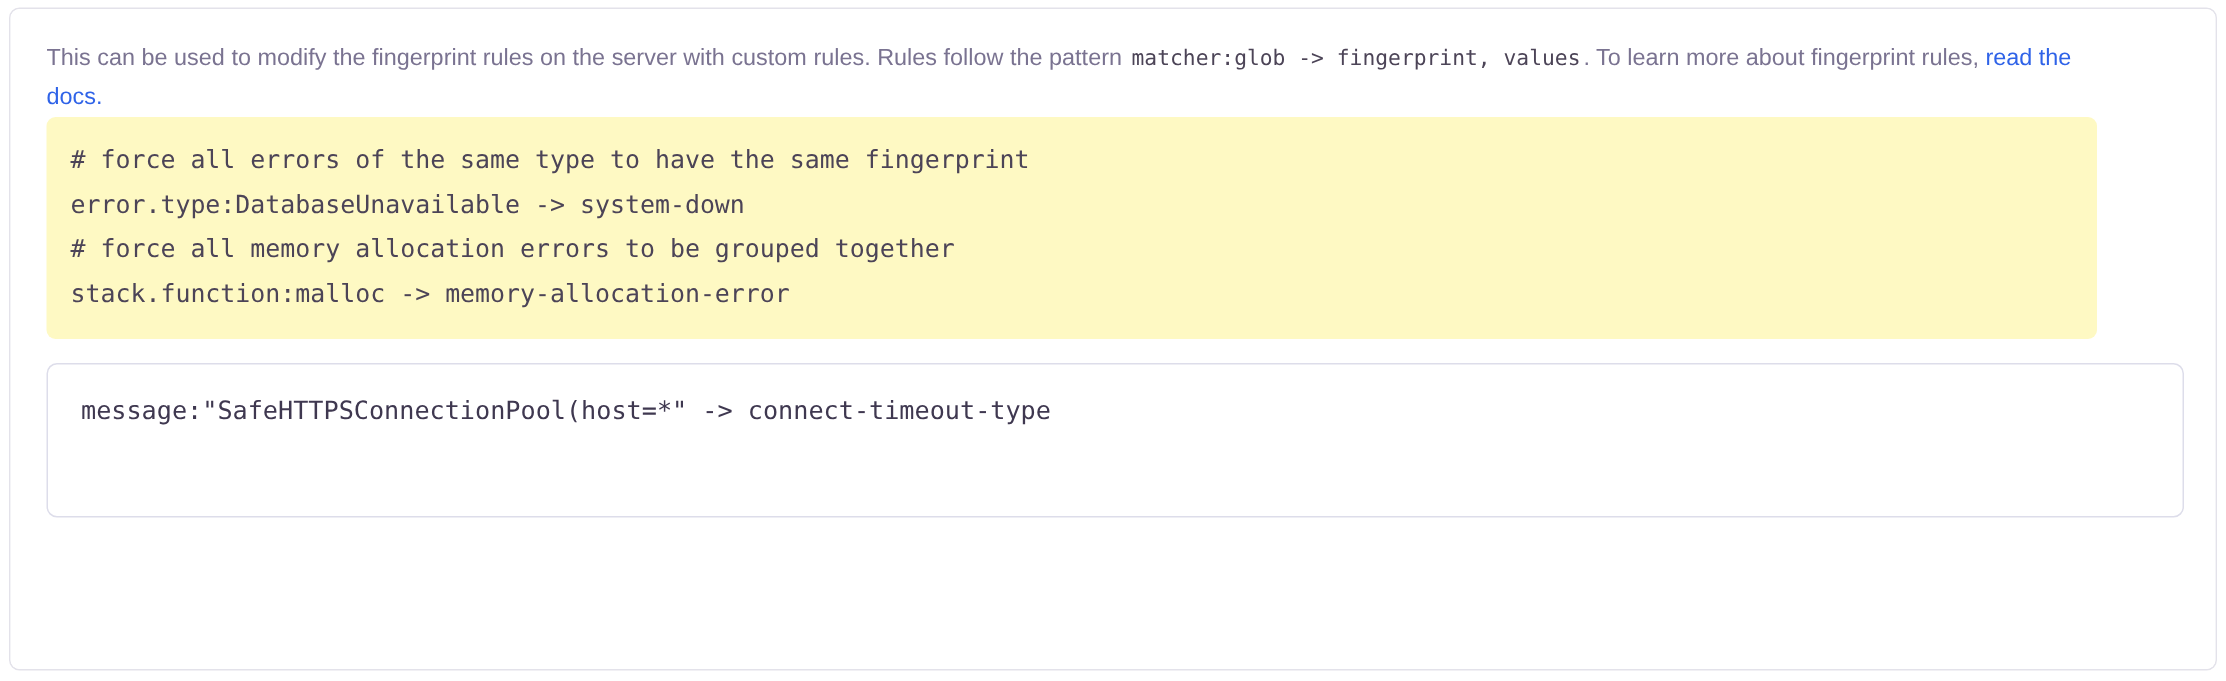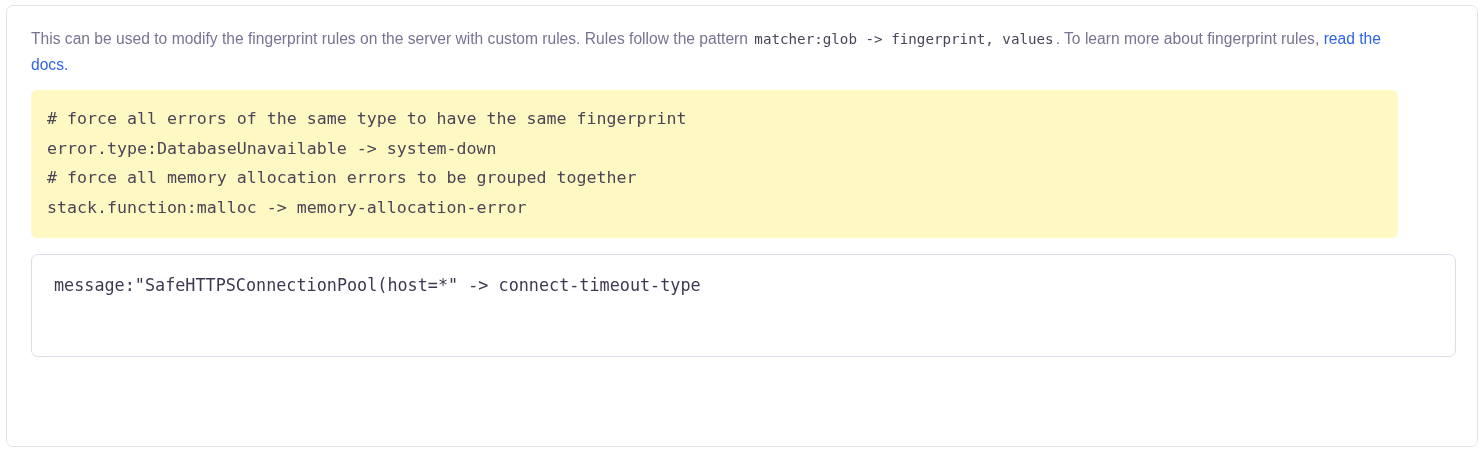--- a/index.html
+++ b/index.html
@@ -64,21 +64,21 @@
     background: #ffffff;
     padding: 20px 24px 0 24px;
   }
 
   
   .description {
     font-size: 15.6px;
     line-height: 26px;
     color: #7a7391;
     max-width: 1350px;
-    margin: 0 0 12px 0;
+    margin: 0 0 0 0;
     letter-spacing: 0.01px;
   }
 
   .inline-code {
     font-family: "DejaVu Sans Mono", "Liberation Mono", monospace;
     font-size: 14.2px;
     color: #4c4457;
     background: transparent;
     padding: 0 2px;
     white-space: nowrap;

